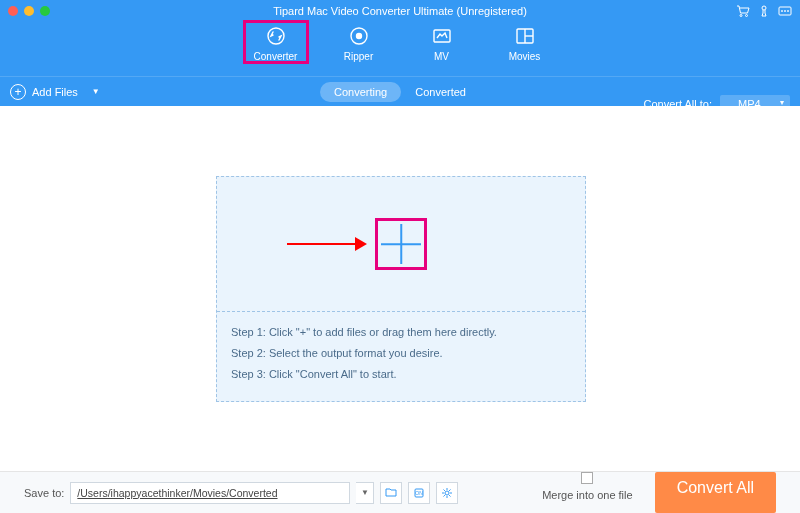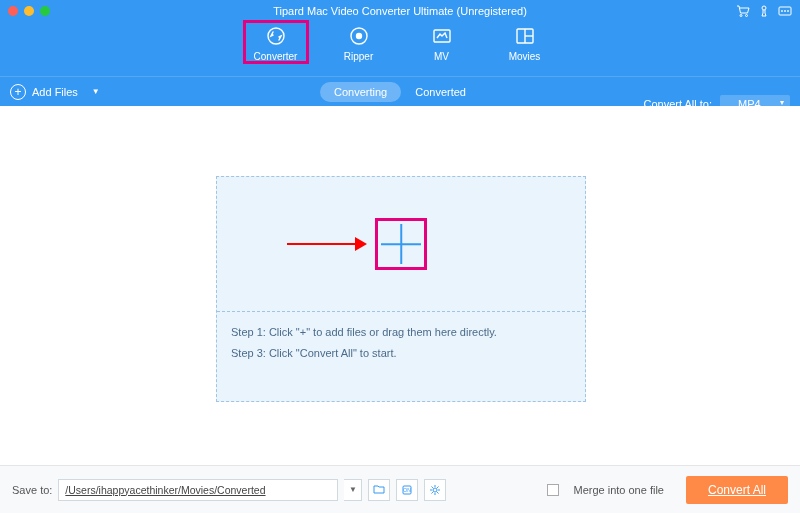--- a/index.html
+++ b/index.html
@@ -41,28 +41,28 @@
 .big-plus::before, .big-plus::after { content: ""; position: absolute; background: #3599f4; }
 .big-plus::before { left: 50%; top: 2px; bottom: 2px; width: 1.5px; transform: translateX(-50%); }
 .big-plus::after { top: 50%; left: 2px; right: 2px; height: 1.5px; transform: translateY(-50%); }
 .plus-ann { position: absolute; border: 3px solid #e6007e; width: 52px; height: 52px; left: 50%; top: 50%; transform: translate(-50%,-50%); pointer-events: none; }
 .arrow-ann { position: absolute; left: 70px; top: 64px; width: 80px; height: 6px; pointer-events: none; }
 .arrow-line { position: absolute; top: 2px; left: 0; right: 10px; height: 2px; background: #ff0000; }
 .arrow-head { position: absolute; right: 0; top: -4px; width: 0; height: 0; border-left: 12px solid #ff0000; border-top: 7px solid transparent; border-bottom: 7px solid transparent; }
 .drop-steps { border-top: 1.5px dashed #9fc4e6; padding: 10px 14px; font-size: 11px; color: #4a6b8a; line-height: 1.9; }
 
 
-.footer { position: absolute; bottom: 0; left: 0; right: 0; height: 48px; background: #f7f9fb; border-top: 1px solid #e5e5e5; display: flex; align-items: center; padding: 0 12px; font-size: 11px; color: #555; gap: 8px; }
+.footer { position: absolute; bottom: 0; left: 0; right: 0; height: 42px; background: #f7f9fb; border-top: 1px solid #e5e5e5; display: flex; padding: 0 24px; font-size: 11px; color: #555; gap: 8px; }
 .save-path { flex: 0 0 auto; display: flex; align-items: center; gap: 6px; }
 .path-box { width: 280px; height: 22px; border: 1px solid #d0d8e0; background: #fff; padding: 0 6px; display: flex; align-items: center; font-size: 10.5px; color: #444; text-decoration: underline; }
 .mini-btn { width: 22px; height: 22px; border: 1px solid #d0d8e0; background: #fff; display: flex; align-items: center; justify-content: center; cursor: pointer; color: #3599f4; font-size: 11px; }
 .caret-btn { width: 18px; border-left: none; font-size: 8px; color: #666; }
-.merge { margin-left: auto; display: flex; align-items: center; gap: 14px; }
+.merge { margin-left: auto; display: flex; align-items: center; gap: 5px; flex-direction: column; }
 .checkbox { width: 12px; height: 12px; border: 1px solid #aaa; background: #fff; cursor: pointer; }
-.convert-btn { margin-left: 14px; background: #ff8a47; color: #fff; padding: 7px 22px; border-radius: 2px; font-size: 12px; cursor: pointer; text-decoration: underline; }
+.convert-btn { margin-left: 14px; background: #ff8a47; color: #fff; padding: 7px 22px; border-radius: 2px; font-size: 16px; cursor: pointer; }
 
 svg { display: block; }
 </style>
 </head>
 <body>
 
 <div class="titlebar">
   <div class="traffic-lights">
     <span class="tl-close"></span>
     <span class="tl-min"></span>
@@ -155,20 +155,21 @@
     <div class="drop-top">
       <div class="arrow-ann">
         <div class="arrow-line"></div>
           <div class="arrow-head"></div>
       </div>
       <div class="big-plus"></div>
       <div class="plus-ann"></div>
     </div>
     <div class="drop-steps">
       <div>Step 1: Click "+" to add files or drag them here directly.</div>
+      <div>Step 2: Select the output format you desire.</div>
       <div>Step 3: Click "Convert All" to start.</div>
     </div>
   </div>
 </div>
 
 <div class="footer">
   <div class="save-path">
     <span>Save to:</span>
     <div class="path-box">
         <span>/Users/ihappyacethinker/Movies/Converted</span>

